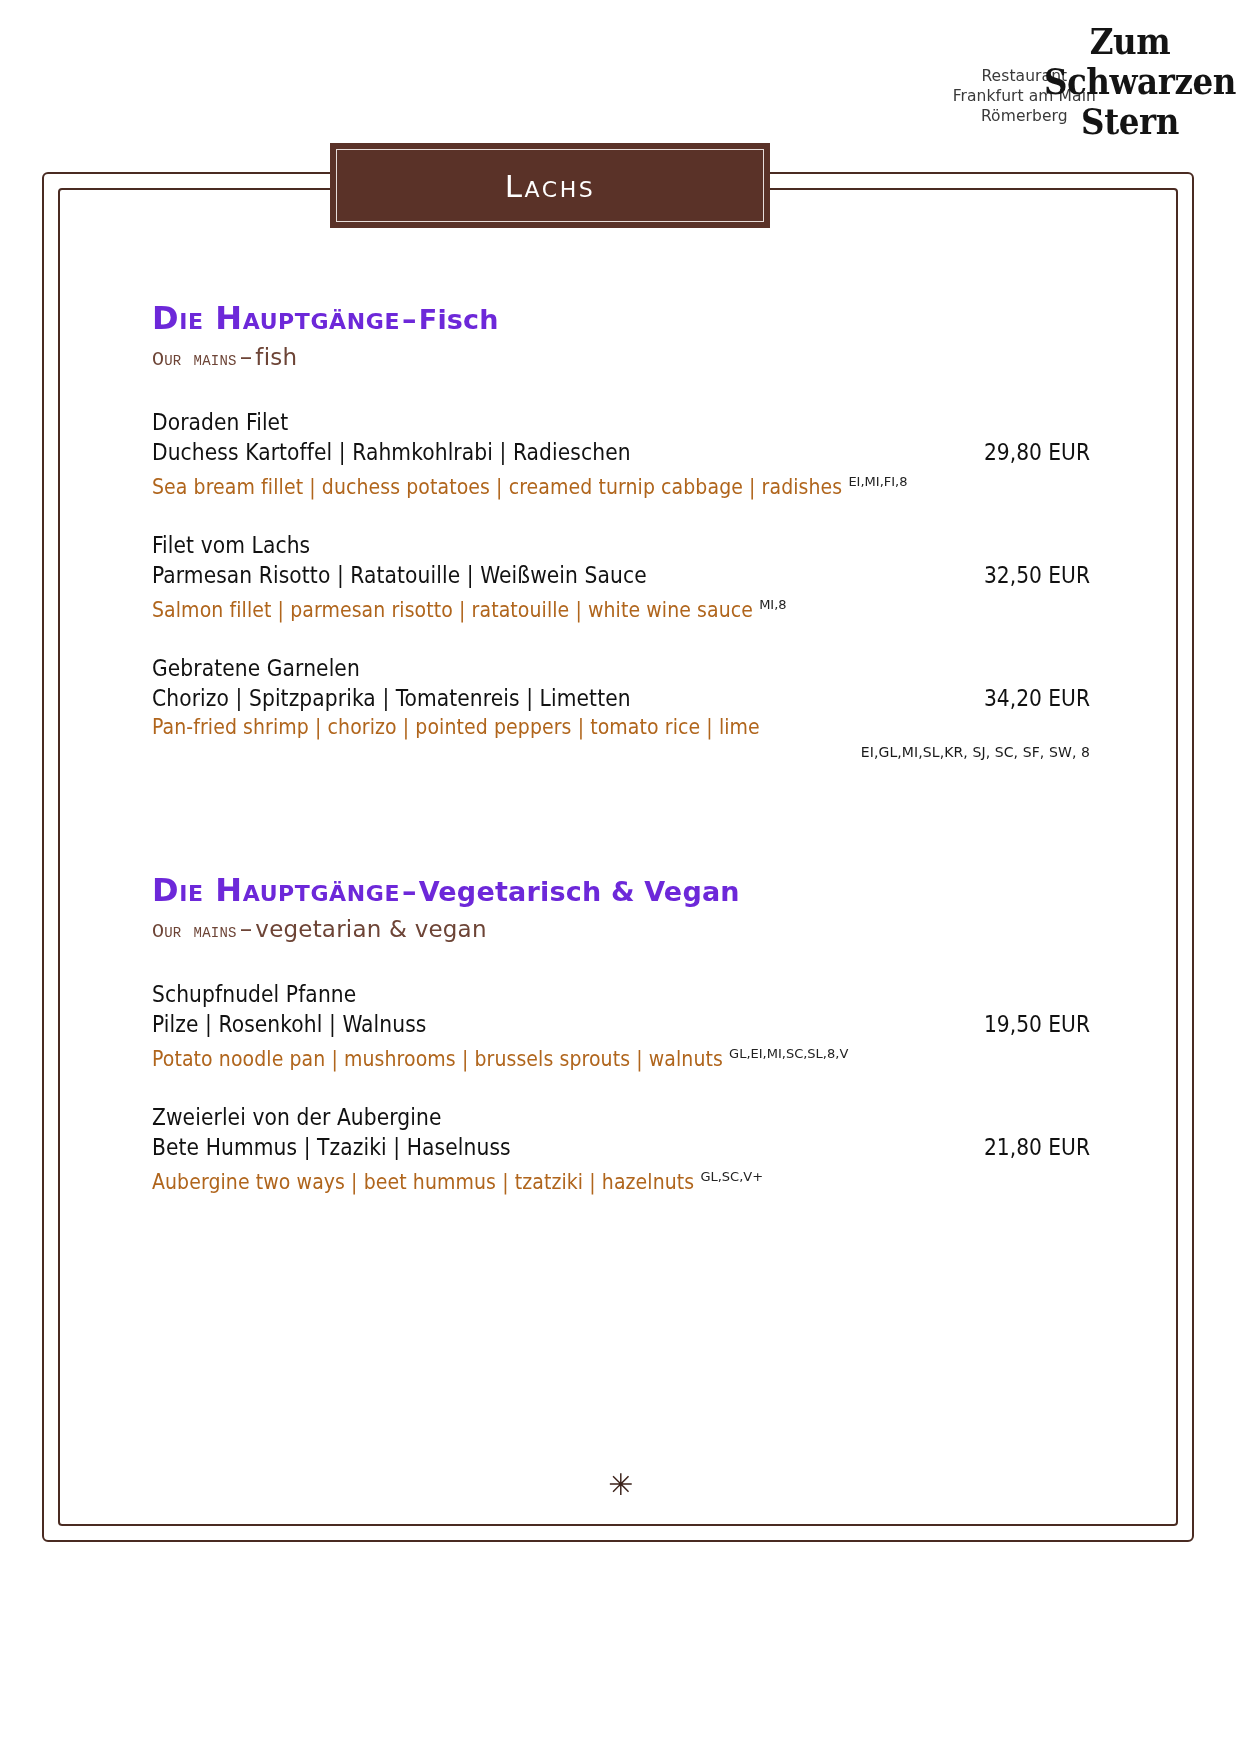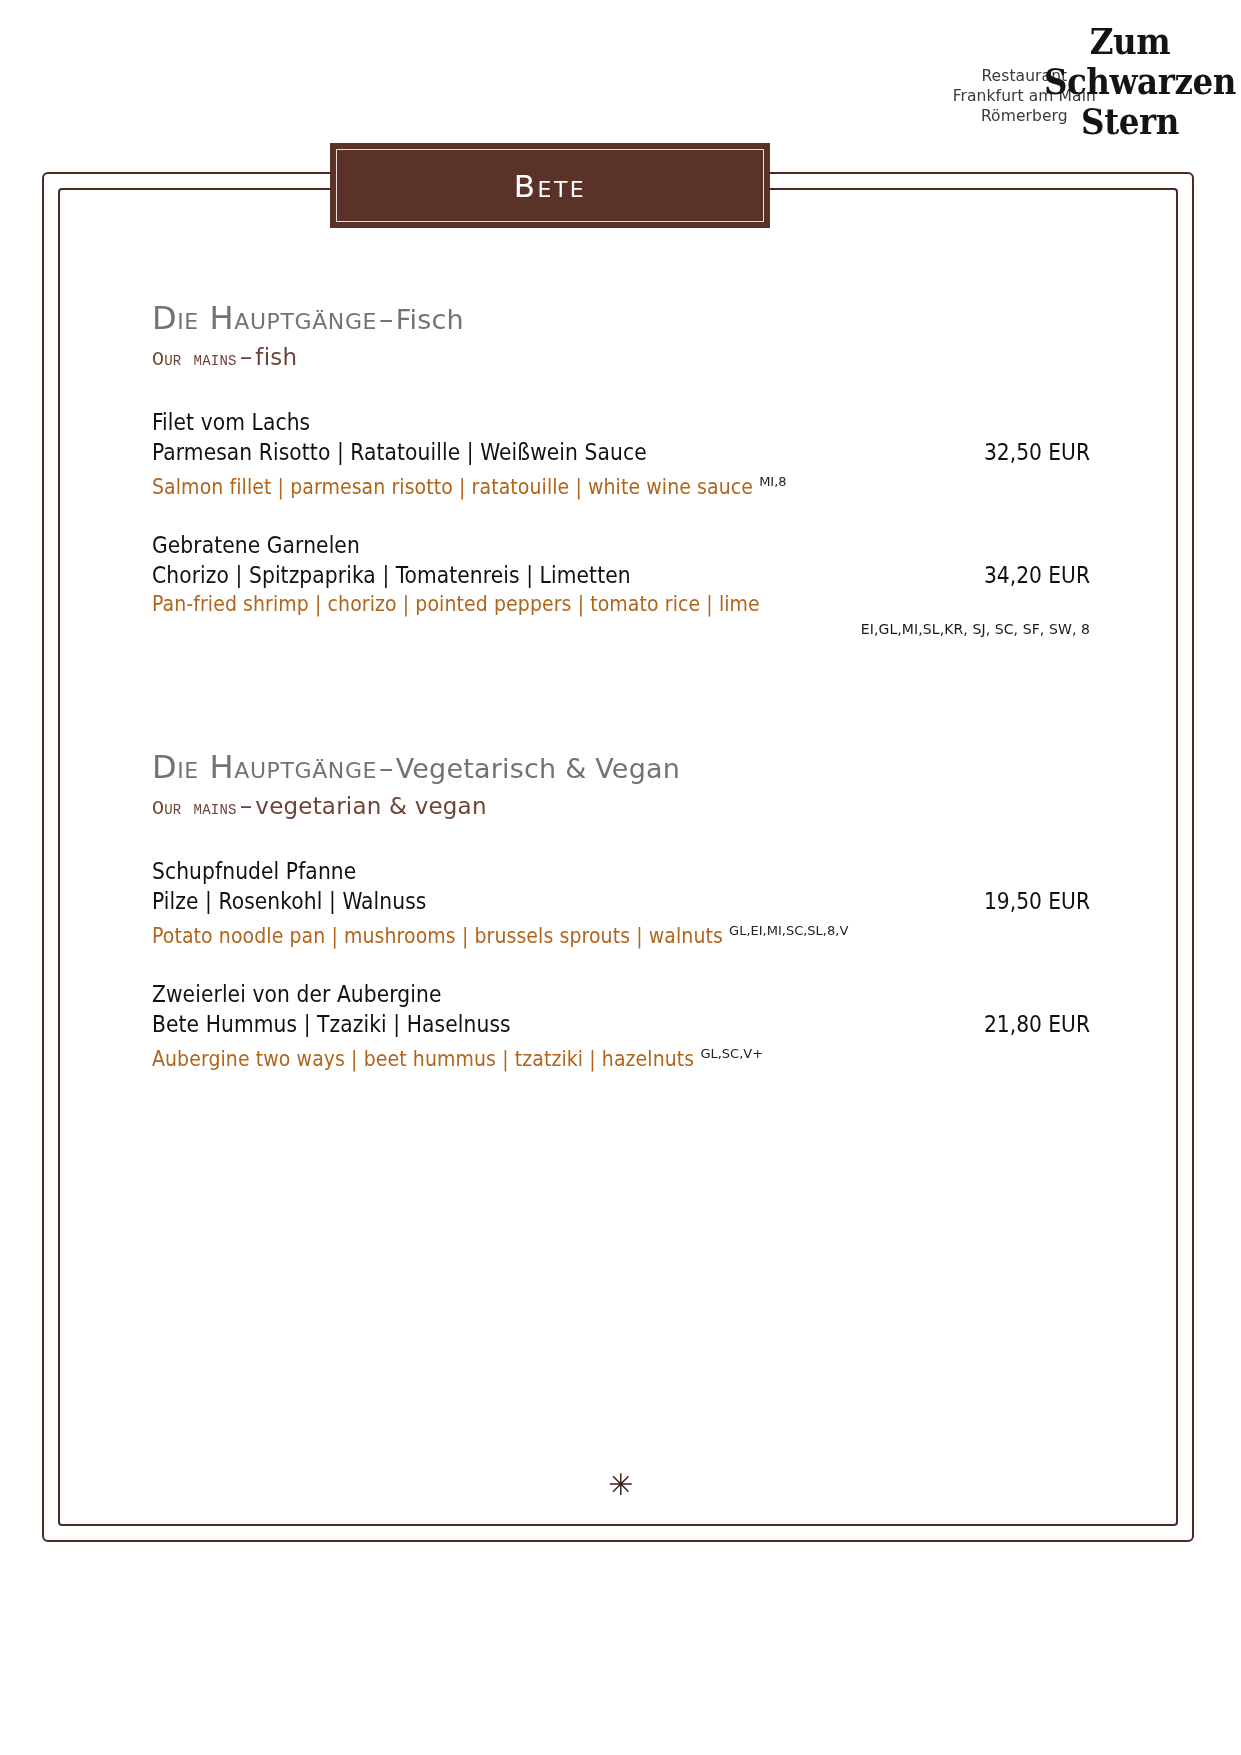--- a/index.html
+++ b/index.html
@@ -122,22 +122,22 @@
     position: absolute;
     left: 152px;
     top: 300px;
     width: 938px;
   }
 
   .section { position: relative; }
   .section + .section { margin-top: 68px; }
 
   .section-title {
-    color: #737373;
-    font-weight: normal;
+    color: #6d28d9;
+    font-weight: bold;
     font-size: 30px;
     line-height: 36px;
     letter-spacing: 0.2px;
     white-space: nowrap;
   }
   .section-title .de {
     font-variant: small-caps;
     font-size: 32px;
     letter-spacing: 0.6px;
   }
@@ -247,35 +247,43 @@
     <span class="lg-line lg-2">Schwarzen</span>
     <span class="lg-line lg-3">Stern</span>
   </div>
 
 </div>
 
 <div class="frame-outer"></div>
 <div class="frame-inner"></div>
 
 <div class="menu-banner">
-  <div class="menu-banner-label">Bete</div>
+  <div class="menu-banner-label">Lachs</div>
 </div>
 
 <div class="content">
 
   <div class="section">
     <div class="section-title">
       <span class="de">Die Hauptgänge</span><span class="dash">–</span><span class="qual">Fisch</span>
     </div>
     <div class="section-sub">
       <span class="en">Our mains</span><span class="dash">–</span><span class="qual">fish</span>
     </div>
 
     <div class="dishes">
 
+      <div class="dish">
+        <div class="dish-name">Doraden Filet</div>
+        <div class="dish-row">
+          <div class="dish-components">Duchess Kartoffel | Rahmkohlrabi | Radieschen</div>
+          <div class="dish-price">29,80 EUR</div>
+        </div>
+        <div class="dish-en"><span>Sea bream fillet | duchess potatoes | creamed turnip cabbage | radishes</span> <span class="allergens-sup">EI,MI,FI,8</span></div>
+      </div>
 
       <div class="dish">
         <div class="dish-name">Filet vom Lachs</div>
         <div class="dish-row">
           <div class="dish-components">Parmesan Risotto | Ratatouille | Weißwein Sauce</div>
           <div class="dish-price">32,50 EUR</div>
         </div>
         <div class="dish-en"><span>Salmon fillet | parmesan risotto | ratatouille | white wine sauce</span> <span class="allergens-sup">MI,8</span></div>
       </div>
 

